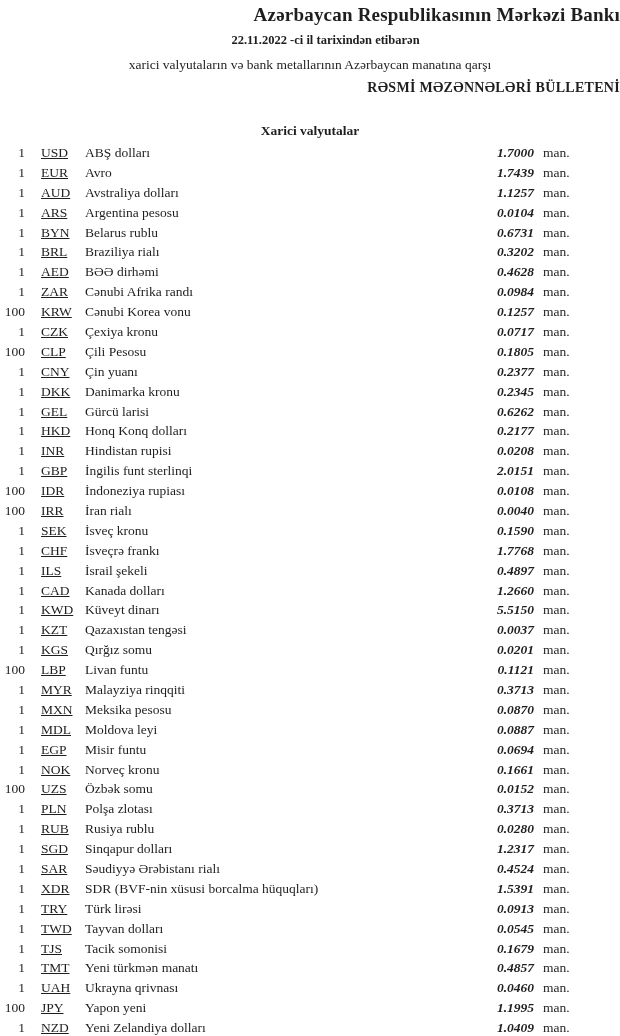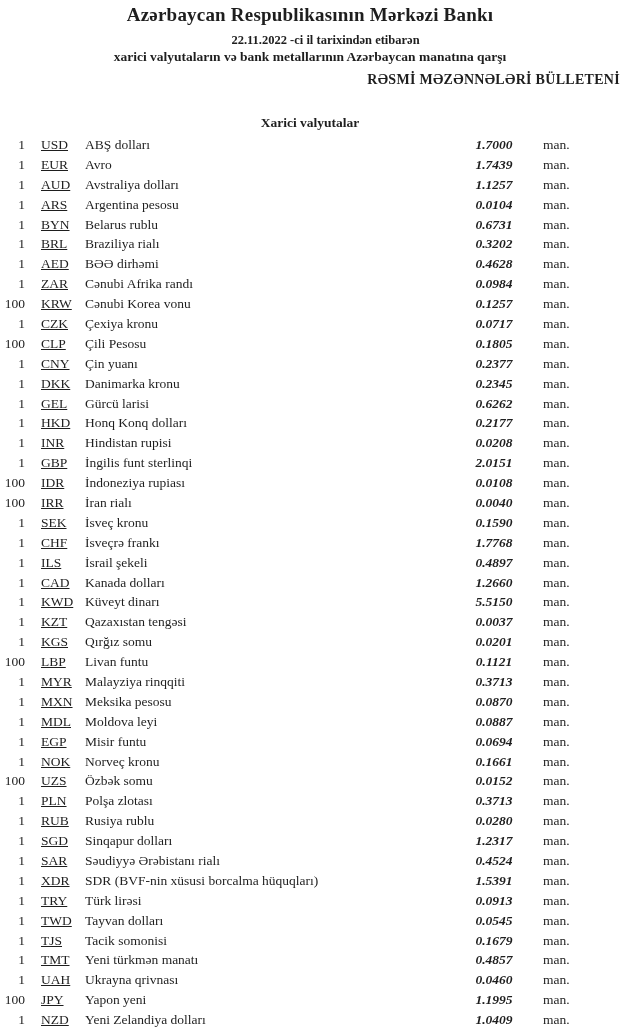--- a/index.html
+++ b/index.html
@@ -12,39 +12,40 @@
     width: 620px;
     height: 1036px;
     background: #ffffff;
     color: #1e1e1e;
     font-family: "Liberation Serif", serif;
     overflow: hidden;
     box-sizing: border-box;
   }
   .doc-title {
     padding-top: 3px;
-    text-align: center;
+    text-align: right;
     font-size: 19px;
     line-height: 23px;
     font-weight: bold;
     letter-spacing: 0.2px;
   }
   .date-line {
     margin-top: 6px;
     text-align: center;
     font-size: 12.5px;
     line-height: 16px;
     font-weight: bold;
     margin-left: 31px;
   }
   .subtitle-line {
+    margin-top: 8px;
     text-align: center;
     font-size: 13.5px;
     line-height: 17px;
-    font-weight: bold;
+    font-weight: normal;
   }
   .bulletin-line {
     margin-top: 6px;
     text-align: right;
     font-size: 14px;
     line-height: 18px;
     font-weight: bold;
     letter-spacing: 0.3px;
   }
   .section-title {
@@ -78,21 +79,21 @@
     text-decoration: underline;
   }
   .name {
     flex: 1 1 auto;
     margin-left: 4px;
     white-space: nowrap;
     overflow: hidden;
   }
   .rate {
     width: 80px;
-    text-align: center;
+    text-align: right;
     font-weight: bold;
     font-style: italic;
     flex: 0 0 auto;
   }
   .unit {
     width: 32px;
     margin-left: 9px;
     text-align: left;
     flex: 0 0 auto;
   }

